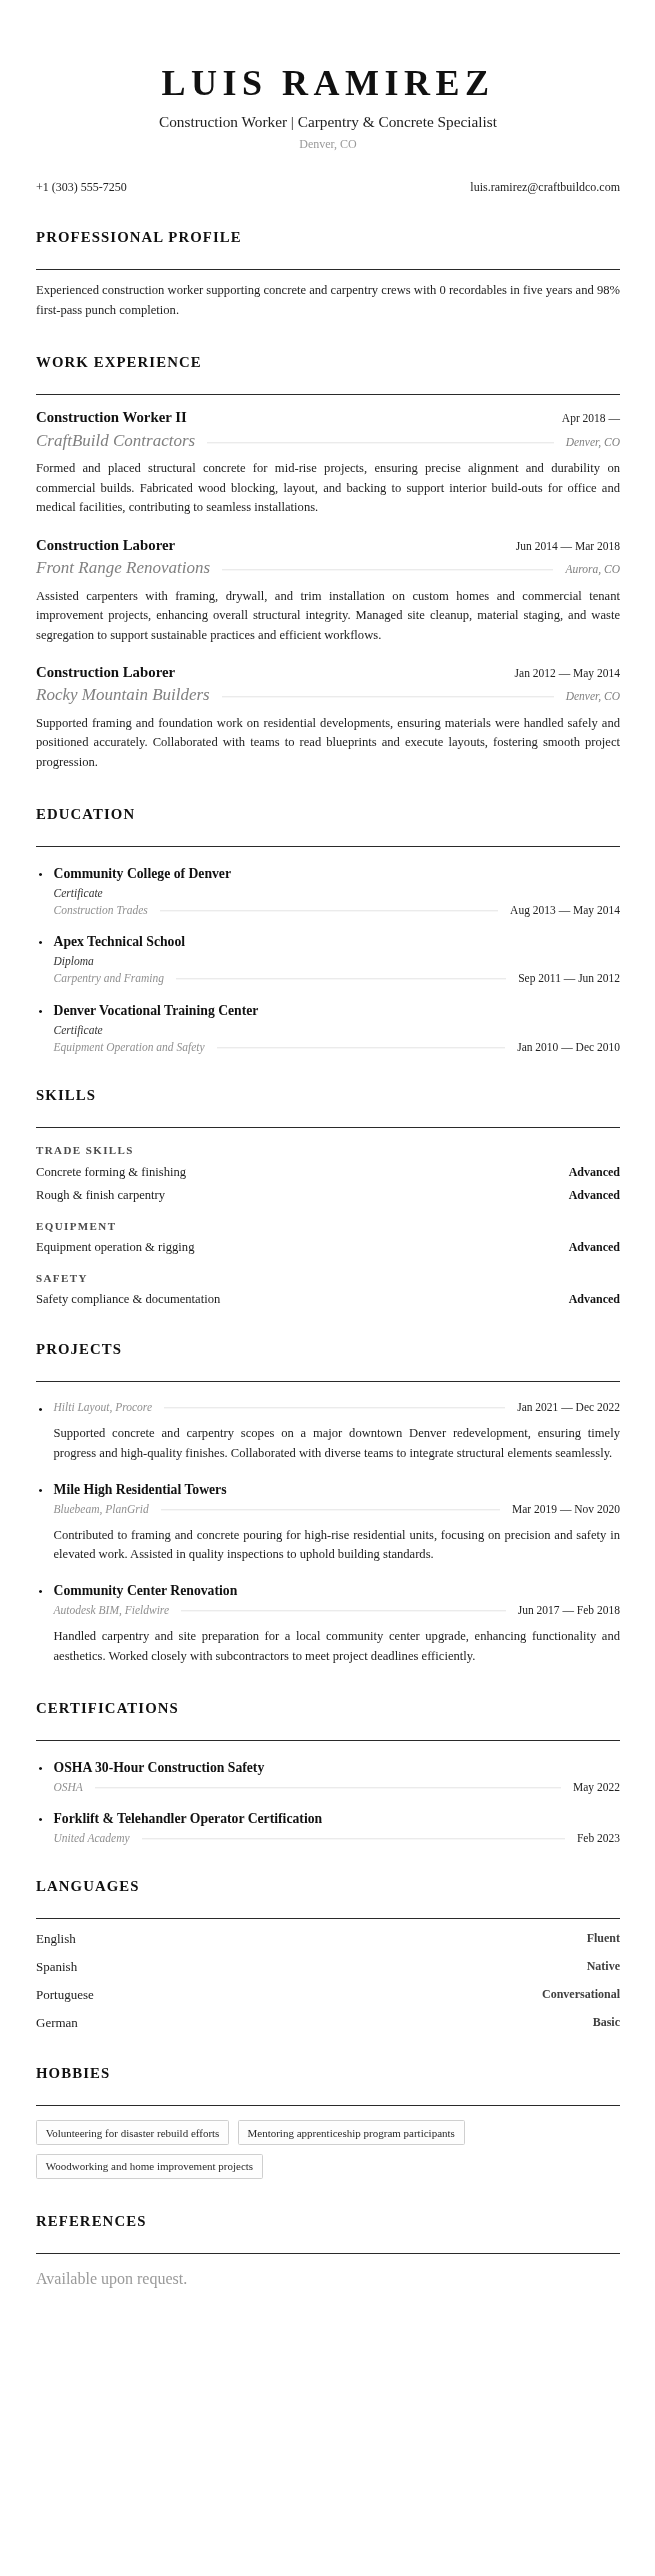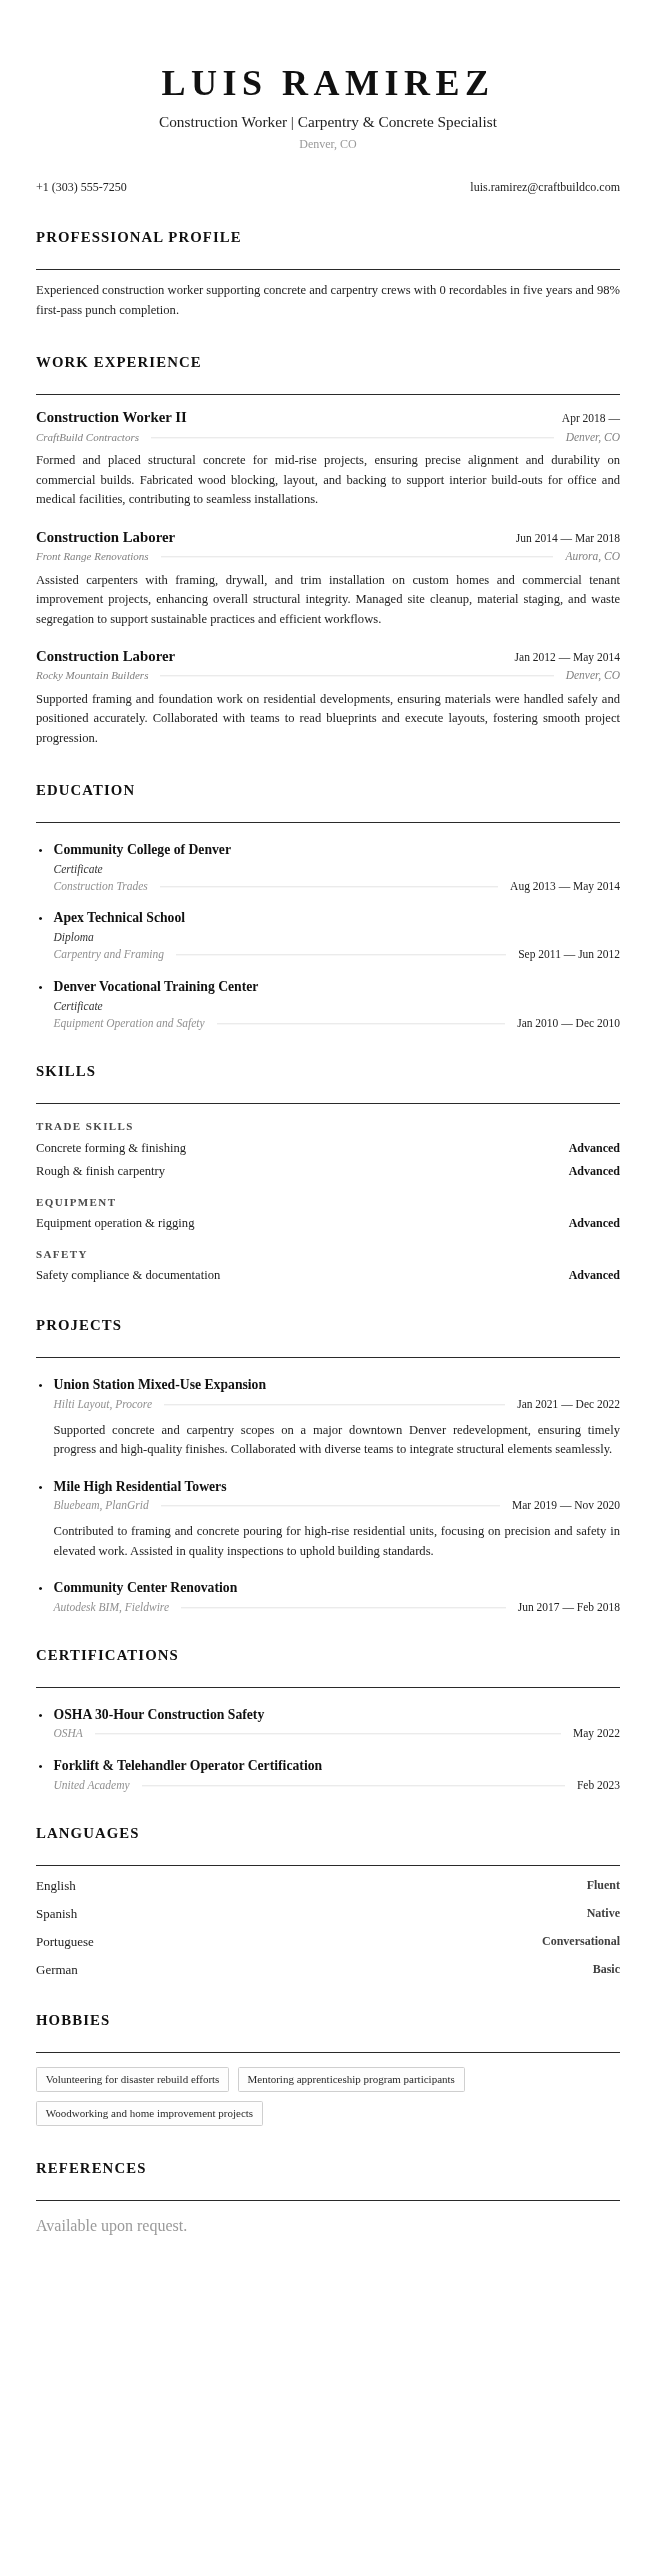--- a/index.html
+++ b/index.html
@@ -71,21 +71,21 @@
     justify-content: space-between;
     align-items: baseline;
   }
   .entry-title { font-size: 14.8px; font-weight: 700; color: #111; }
   .entry-dates { font-size: 11.5px; color: #222; white-space: nowrap; }
   .entry-sub {
     display: flex;
     align-items: baseline;
     margin-top: 4.4px;
   }
-  .entry-sub .sub-left { font-size: 11px; font-style: italic; color: #808080; white-space: nowrap; }
+  .entry-sub .sub-left { font-size: 17px; font-style: italic; color: #808080; white-space: nowrap; }
   .entry-sub .sub-right { font-size: 11.5px; font-style: italic; color: #808080; white-space: nowrap; }
   .leader {
     flex: 1;
     border-bottom: 0.5px solid #e3e3e3;
     margin: 0 12px;
     transform: translateY(-2.7px);
   }
   .entry .body { margin-top: 8.7px; }
 
   
@@ -290,23 +290,20 @@
         <span>Safety compliance &amp; documentation</span>
         <span class="kv-level">Advanced</span>
       </div>
     </div>
   </section>
 
   <section>
     <h2 class="sec">PROJECTS</h2>
 
     <div class="bullet-item">
-      <div class="entry-head">
-        <span class="entry-title">Union Station Mixed-Use Expansion</span>
-      </div>
       <div class="field-row">
         <span class="sub-left">Hilti Layout, Procore</span>
         <span class="leader"></span>
         <span class="sub-dates">Jan 2021 — Dec 2022</span>
       </div>
       <p class="body">Supported concrete and carpentry scopes on a major downtown Denver redevelopment, ensuring timely progress and high-quality finishes. Collaborated with diverse teams to integrate structural elements seamlessly.</p>
     </div>
 
     <div class="bullet-item">
       <div class="entry-head">
@@ -322,20 +319,21 @@
 
     <div class="bullet-item">
       <div class="entry-head">
         <span class="entry-title">Community Center Renovation</span>
       </div>
       <div class="field-row">
         <span class="sub-left">Autodesk BIM, Fieldwire</span>
         <span class="leader"></span>
         <span class="sub-dates">Jun 2017 — Feb 2018</span>
       </div>
+      <p class="body">Handled carpentry and site preparation for a local community center upgrade, enhancing functionality and aesthetics. Worked closely with subcontractors to meet project deadlines efficiently.</p>
     </div>
   </section>
 
   <section>
     <h2 class="sec">CERTIFICATIONS</h2>
 
     <div class="bullet-item">
       <div class="entry-head">
         <span class="entry-title">OSHA 30-Hour Construction Safety</span>
       </div>

